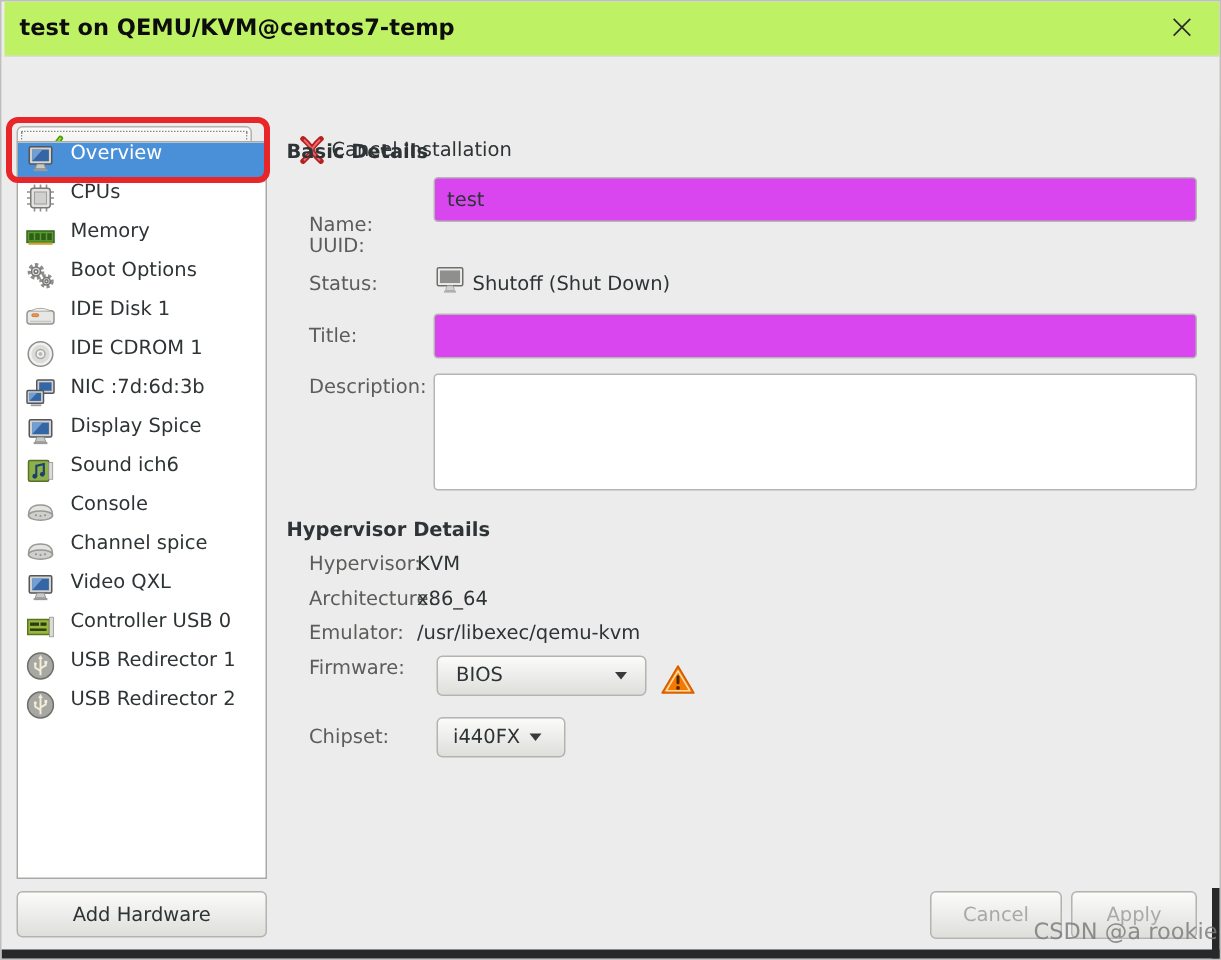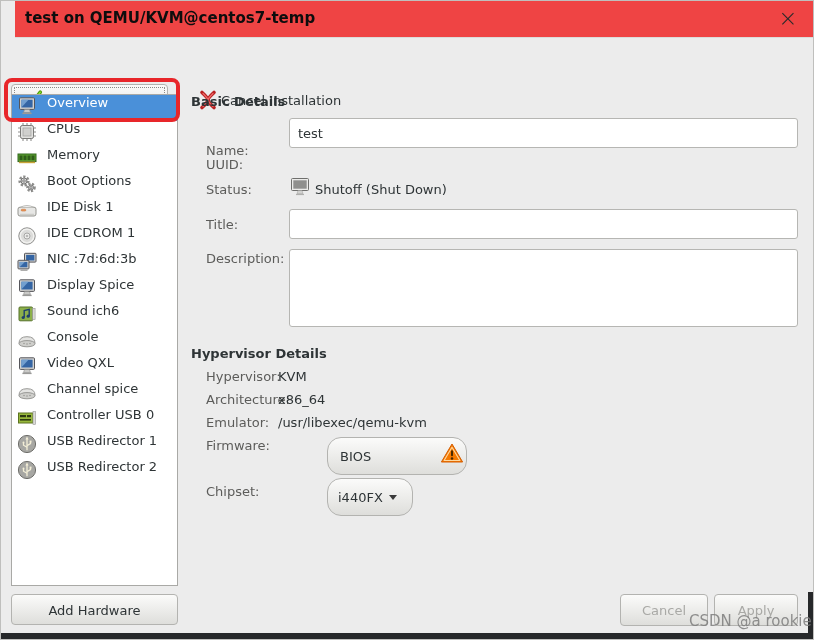--- a/index.html
+++ b/index.html
@@ -1,20 +1,20 @@
 <!DOCTYPE html>
 <html><head>
 <meta charset="utf-8">
 <style>
   html,body{margin:0;padding:0;background:#555;}
   #window{position:relative;width:814px;height:640px;background:#ececec;
     font-family:"DejaVu Sans","Liberation Sans",sans-serif;font-size:13px;color:#2e3436;
     overflow:hidden;box-sizing:border-box;border:1px solid #bfbfbd;}
   
-  .titlebar{position:absolute;left:14px;top:0;right:0;height:36px;background:#ef4444;border-bottom:1px solid #dcdcda;}
+  .titlebar{position:absolute;left:2px;top:0;right:0;height:36px;background:#bef264;border-bottom:1px solid #dcdcda;}
   .title{position:absolute;left:10px;top:8px;font-size:15px;font-weight:600;color:#0d0d0d;white-space:nowrap;}
   .close{position:absolute;right:12px;top:2px;width:26px;height:30px;text-align:center;
     font-size:23px;font-weight:300;color:#2b2b2b;line-height:30px;cursor:default;}
   
   .toolbar{position:absolute;left:0;top:37px;right:0;height:51px;background:#ececec;}
   .annotation{position:absolute;left:3px;top:40px;width:168px;height:36px;border:4px solid #e8262a;border-radius:8px;pointer-events:none;z-index:5;}
   .tbtn{position:absolute;display:flex;align-items:center;gap:1px;height:32px;box-sizing:border-box;}
   #begin-btn{left:10px;top:46px;width:157px;padding-left:8px;
     background:linear-gradient(#fbfbfa,#e2e2df);border:1px solid #b3b3b0;border-radius:4px;
     outline:1px dotted #8a8a88;outline-offset:-4px;}
@@ -31,28 +31,28 @@
   .hw-icon svg{width:22px;height:22px;display:block;}
   .hw-label{margin-left:9px;white-space:nowrap;color:#2e3436;}
   .gtkbtn{background:linear-gradient(#fbfbfa,#dededb);border:1px solid #b3b3b0;border-radius:4px;
     color:#2e3436;font-size:13px;text-align:center;box-sizing:border-box;font-family:inherit;}
   #add-hw-btn{position:absolute;left:10px;top:593px;width:167px;height:31px;line-height:29px;}
   
   .heading{position:absolute;font-weight:bold;color:#2e3436;}
   .flabel{position:absolute;color:#5c5c5a;white-space:nowrap;}
   .fvalue{position:absolute;color:#2e3436;white-space:nowrap;}
   .tinput{position:absolute;left:288px;width:509px;height:30px;box-sizing:border-box;
-    border:1px solid #b6b6b3;border-radius:3px;background:#ffffff;padding:0 8px;font-size:13px;
+    border:1px solid #b6b6b3;border-radius:3px;background:#d946ef;padding:0 8px;font-size:13px;
     font-family:inherit;color:#2e3436;}
   .tarea{position:absolute;left:288px;top:248px;width:509px;height:78px;box-sizing:border-box;
     border:1px solid #b6b6b3;border-radius:3px;background:#ffffff;resize:none;font-family:inherit;font-size:13px;padding:4px 8px;}
   .statusicon{position:absolute;left:288px;top:176px;width:22px;height:20px;}
   .statusicon svg{width:22px;height:20px;display:block;}
-  .dropdown{position:absolute;display:flex;align-items:center;height:38px;
-    background:linear-gradient(#fbfbfa,#dededb);border:1px solid #b3b3b0;border-radius:14px;box-sizing:border-box;cursor:default;margin-left:36px;}
+  .dropdown{position:absolute;display:flex;align-items:center;height:27px;
+    background:linear-gradient(#fbfbfa,#dededb);border:1px solid #b3b3b0;border-radius:4px;box-sizing:border-box;cursor:default;}
   #firmware-dd{left:290px;top:436px;width:140px;padding:0 12px;justify-content:space-between;}
   #chipset-dd{left:290px;top:477px;width:86px;padding:0 10px;gap:6px;}
   .ddarrow{width:0;height:0;border-left:4.5px solid transparent;border-right:4.5px solid transparent;border-top:5.5px solid #3a3a3a;}
   .warnicon{position:absolute;left:439px;top:441px;width:24px;height:22px;}
   .warnicon svg{width:24px;height:22px;display:block;}
   
   .fbtn{position:absolute;top:593px;height:32px;line-height:30px;color:#a9a9a6;}
   #cancel-btn{left:619px;width:88px;}
   #apply-btn{left:713px;width:84px;}
   .watermark{position:absolute;left:688px;top:611px;font-size:15px;color:rgba(125,125,125,.85);white-space:nowrap;z-index:6;}
@@ -209,42 +209,42 @@
               <circle cx="11" cy="15" r="0.7"></circle>
               <circle cx="14" cy="14.5" r="0.7"></circle>
             </g>
           </svg>
         </span>
         <span class="hw-label">Console</span>
       </div>
       <div class="hw-row">
         <span class="hw-icon">
           <svg viewBox="0 0 22 22">
-            <rect x="3.5" y="2.8" width="15" height="11.6" rx="1" fill="#d2d2d0" stroke="#55555a"></rect>
-            <rect x="5.4" y="4.7" width="11.2" height="7.8" fill="#3465a4"></rect>
-            <path d="M5.4 12.5 L5.4 4.7 L12.5 4.7 Z" fill="#729fcf"></path>
-            <path d="M8.6 14.4 h4.8 l1.1 3.1 h-7 Z" fill="#cacac8" stroke="#8a8a88" stroke-width="0.6"></path>
-            <rect x="6.4" y="17.7" width="9.2" height="1.4" fill="#9a9a98"></rect>
-          </svg>
-        </span>
-        <span class="hw-label">Video QXL</span>
-      </div>
-      <div class="hw-row">
-        <span class="hw-icon">
-          <svg viewBox="0 0 22 22">
             <path d="M3 14.3 q0 -6.6 8 -6.6 q8 0 8 6.6 Z" fill="#e4e4e2" stroke="#989895"></path>
             <ellipse cx="11" cy="14.7" rx="8" ry="3.1" fill="#cfcfcc" stroke="#989895"></ellipse>
             <g fill="#8f8f8c">
               <circle cx="8" cy="14.5" r="0.7"></circle>
               <circle cx="11" cy="15" r="0.7"></circle>
               <circle cx="14" cy="14.5" r="0.7"></circle>
             </g>
           </svg>
         </span>
         <span class="hw-label">Channel spice</span>
+      </div>
+      <div class="hw-row">
+        <span class="hw-icon">
+          <svg viewBox="0 0 22 22">
+            <rect x="3.5" y="2.8" width="15" height="11.6" rx="1" fill="#d2d2d0" stroke="#55555a"></rect>
+            <rect x="5.4" y="4.7" width="11.2" height="7.8" fill="#3465a4"></rect>
+            <path d="M5.4 12.5 L5.4 4.7 L12.5 4.7 Z" fill="#729fcf"></path>
+            <path d="M8.6 14.4 h4.8 l1.1 3.1 h-7 Z" fill="#cacac8" stroke="#8a8a88" stroke-width="0.6"></path>
+            <rect x="6.4" y="17.7" width="9.2" height="1.4" fill="#9a9a98"></rect>
+          </svg>
+        </span>
+        <span class="hw-label">Video QXL</span>
       </div>
       <div class="hw-row">
         <span class="hw-icon">
           <svg viewBox="0 0 22 22">
             <rect x="2.5" y="6" width="14.5" height="10" fill="#97b83c" stroke="#5c7320"></rect>
             <g fill="#2e3a12">
               <rect x="4" y="8" width="6" height="2.2"></rect>
               <rect x="11" y="8" width="4" height="2.2"></rect>
               <rect x="4" y="12" width="11" height="1.6"></rect>
             </g>

